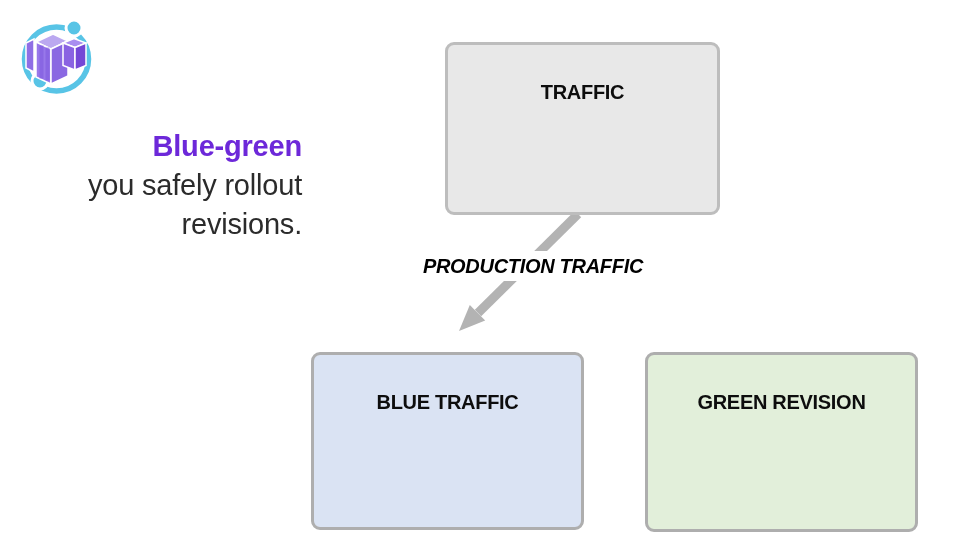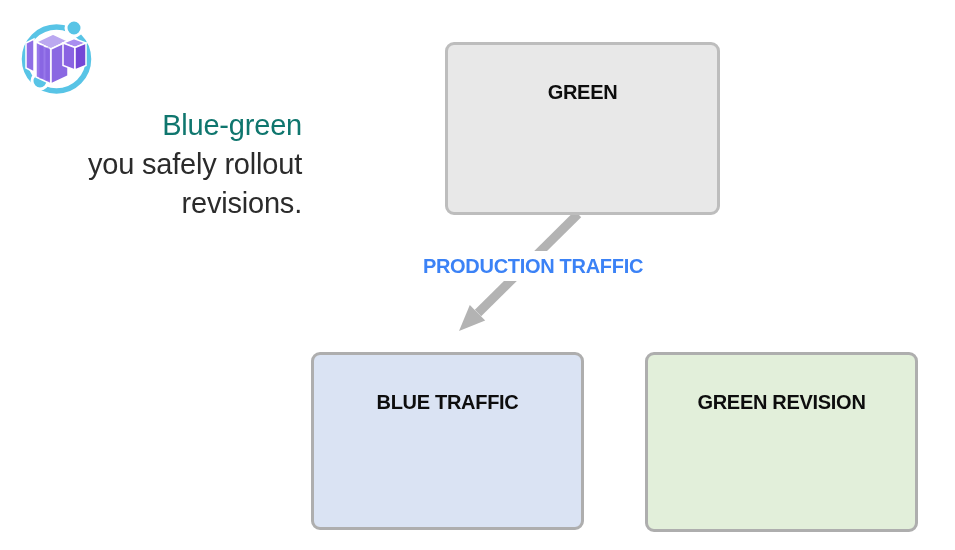--- a/index.html
+++ b/index.html
@@ -14,21 +14,21 @@
   .logo{position:absolute;left:18px;top:12px;width:76px;height:88px;}
   
   .intro{
     position:absolute;left:20px;top:106px;width:282px;
     text-align:right;
     font-size:29px;line-height:39px;
     color:#2b2b2b;
     font-weight:300;
     letter-spacing:-0.2px;
   }
-  .intro .hl{font-weight:normal;color:#0f766e;}
+  .intro .hl{font-weight:bold;color:#6d28d9;margin-top:21px;}
   
   .node{
     position:absolute;
     box-sizing:border-box;
     border:3px solid #bdbdbd;
     border-radius:9px;
     text-align:center;
   }
   .node .node-label{
     margin-top:36px;
@@ -41,21 +41,22 @@
   .blue{left:311px;top:352px;width:273px;height:178px;background:#dae3f3;border-color:#aeaeae;}
   .green{left:645px;top:352px;width:273px;height:180px;background:#e2efda;border-color:#aeaeae;}
   
   .arrow-layer{position:absolute;left:0;top:0;width:955px;height:550px;pointer-events:none;}
   
   .traffic-label{
     position:absolute;left:407px;top:251px;width:252px;height:30px;
     line-height:30px;text-align:center;
     background:#ffffff;
     font-size:20px;font-weight:bold;letter-spacing:-0.3px;
-    color:#3b82f6;
+    color:#000000;
+    font-style:italic;
   }
 </style>
 </head>
 <body>
 
 <div class="canvas">
 
   <svg class="logo" viewBox="0 0 76 88" aria-hidden="true">
 
     <circle cx="38.5" cy="47" r="32" fill="none" stroke="#58c4e6" stroke-width="5.5"></circle>
@@ -81,21 +82,21 @@
     <div>you safely rollout</div>
     <div>revisions.</div>
   </div>
 
   <svg class="arrow-layer" aria-hidden="true">
     <line x1="578" y1="214" x2="478" y2="313" stroke="#b3b3b3" stroke-width="9"></line>
     <polygon points="459,331 469.8,304.9 485.2,320.5" fill="#b3b3b3"></polygon>
   </svg>
 
   <div class="node router">
-    <div class="node-label">GREEN</div>
+    <div class="node-label">TRAFFIC</div>
   </div>
 
   <div class="traffic-label">PRODUCTION TRAFFIC</div>
 
   <div class="node blue">
     <div class="node-label">BLUE TRAFFIC</div>
   </div>
 
   <div class="node green">
     <div class="node-label">GREEN REVISION</div>

